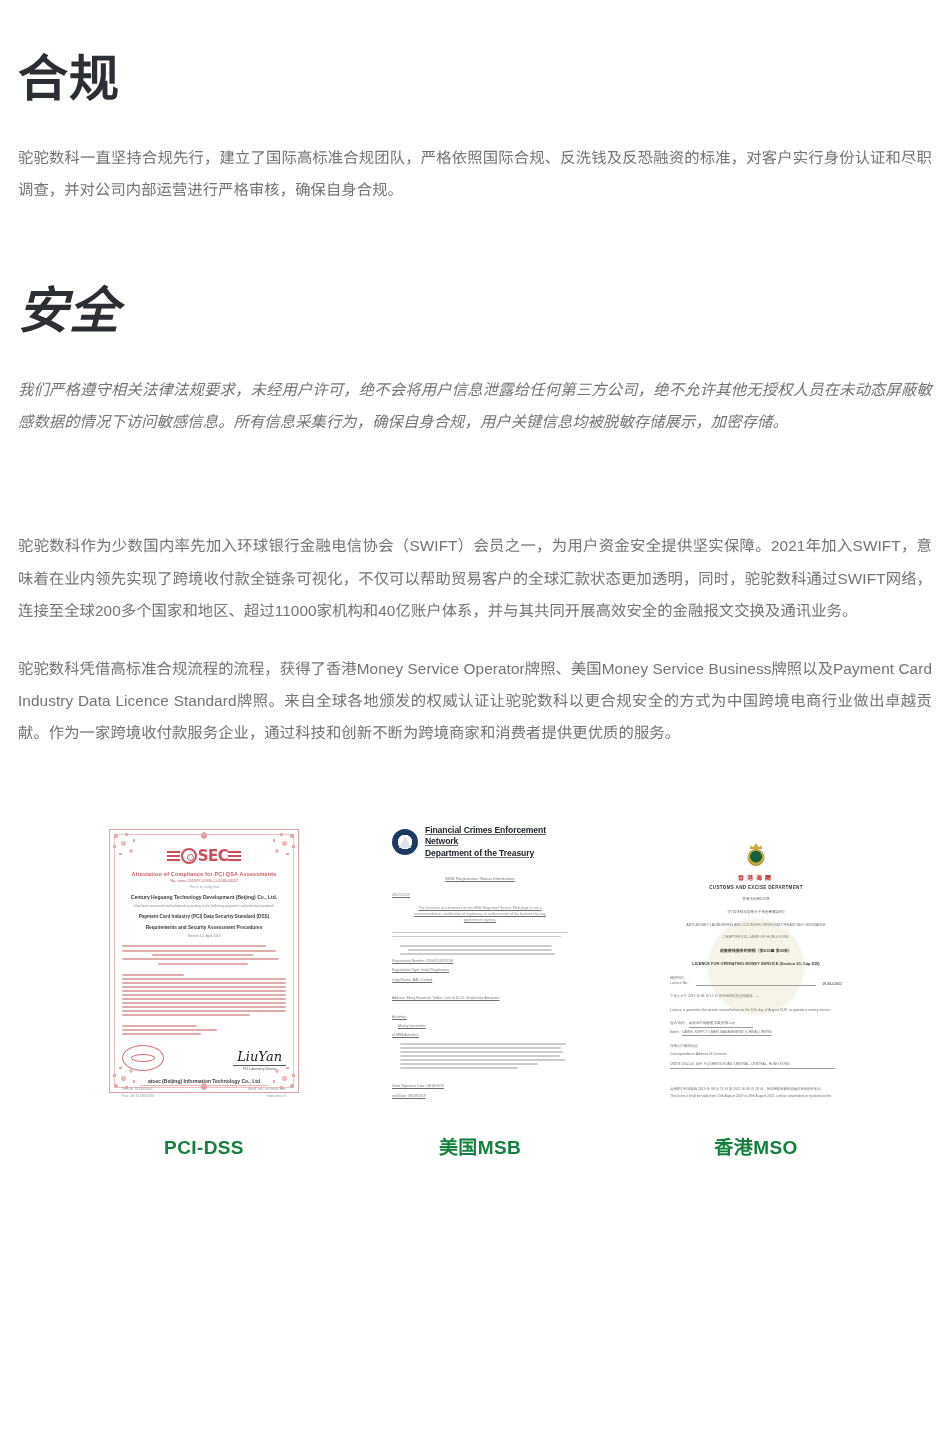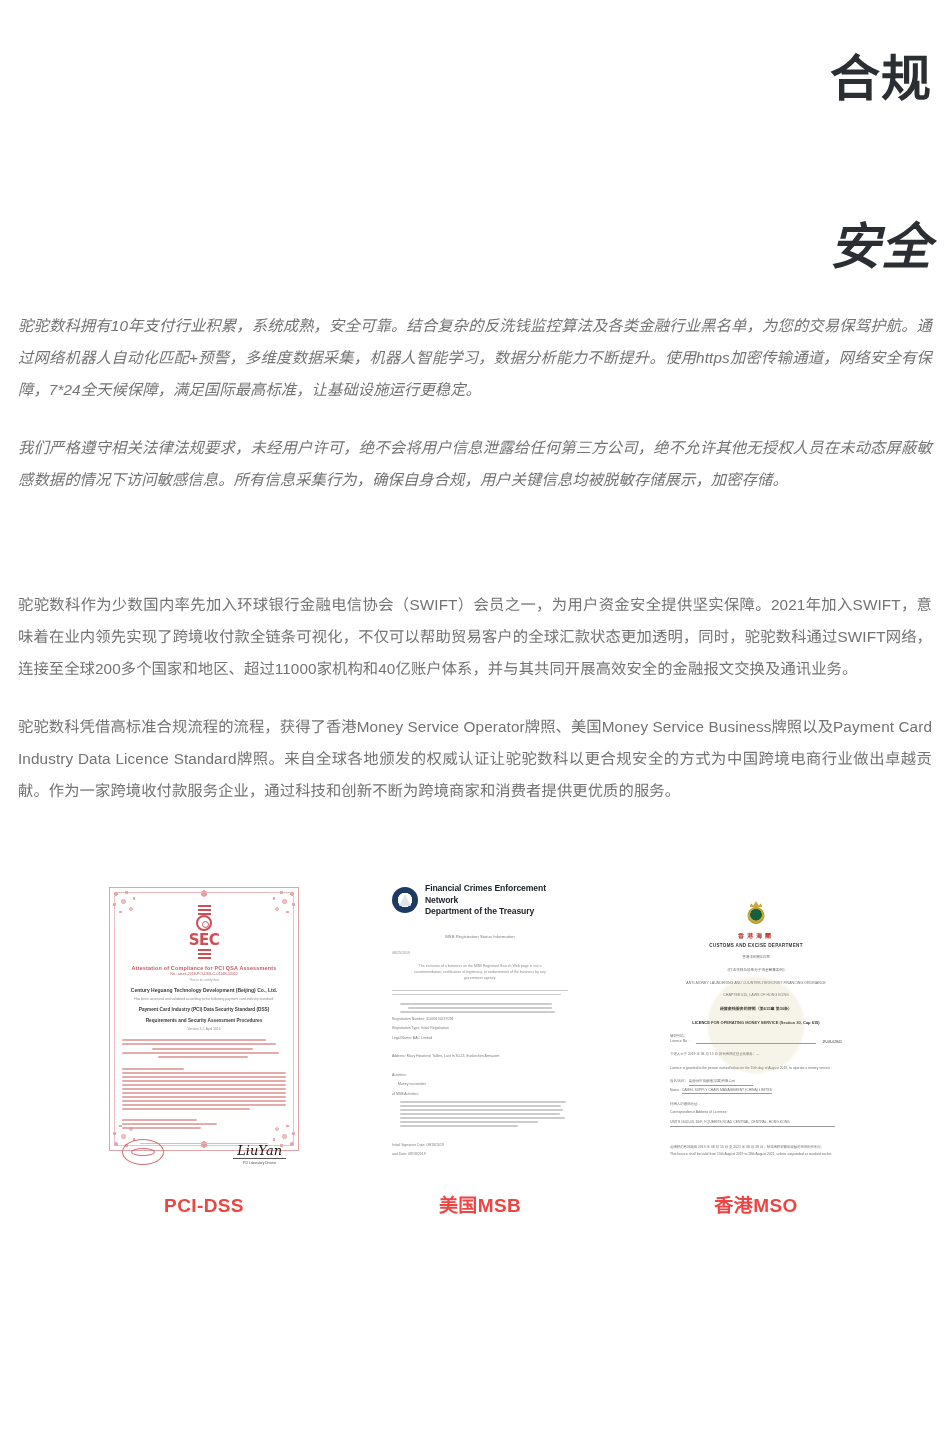--- a/index.html
+++ b/index.html
@@ -17,21 +17,21 @@
     -webkit-font-smoothing: antialiased;
   }
   .page {
     width: 950px;
     margin: 0 auto;
     padding: 0 18px 0 18px;
   }
 
   
   .section-heading {
-    text-align: right;
+    text-align: left;
     font-size: 50px;
     line-height: 1.08;
     font-weight: 800;
     color: #2b2e33;
     letter-spacing: 1px;
     margin: 0;
     padding: 0;
   }
   .sec-compliance .section-heading { padding-top: 52px; }
   .sec-security   .section-heading { padding-top: 22px; }
@@ -75,21 +75,21 @@
     width: 196px;
     height: 300px;
     background: #ffffff;
     overflow: hidden;
     position: relative;
   }
   .cert-caption {
     margin-top: 26px;
     font-size: 19px;
     font-weight: 700;
-    color: #ef4444;
+    color: #15803d;
     letter-spacing: 0.4px;
     text-align: center;
     line-height: 1.2;
   }
 
   
   .tl {
     height: 2px;
     background: #b9b9b9;
     border-radius: 1px;
@@ -146,21 +146,20 @@
     left: 16px; right: 16px; top: 36px; bottom: 34px;
     display: flex;
     flex-direction: column;
     align-items: center;
   }
   .asec-logo {
     display: flex;
     align-items: center;
     justify-content: center;
     margin-bottom: 4px;
-    flex-direction: column;
   }
   .asec-logo .bars { display: flex; flex-direction: column; gap: 1.6px; }
   .asec-logo .bars i { display: block; width: 13px; height: 2.2px; background: #cf4d55; }
   .asec-logo .at {
     width: 16px; height: 16px; border: 2.4px solid #cf4d55; border-radius: 50%;
     margin: 0 1px; position: relative;
   }
   .asec-logo .at::after {
     content: ""; position: absolute; left: 4px; top: 4px;
     width: 5px; height: 5px; border: 1.4px solid #cf4d55; border-radius: 50%;
@@ -203,21 +202,21 @@
     font-style: italic; font-size: 13px; color: #1a1a1a;
     border-bottom: 1px solid #555; padding: 0 4px 1px 4px; line-height: 1.05;
   }
   .pci-signlabel { font-size: 3.2px; color: #555; text-align: center; margin-top: 1.5px; }
   .pci-footer { font-size: 5px; font-weight: 700; color: #3c3c3c; margin-top: 7px; }
   .pci-contact { width: 100%; display: flex; justify-content: space-between; margin-top: 3px; }
   .pci-contact span { font-size: 3.2px; color: #9a9a9a; }
   .pci-fine { font-size: 2.8px; color: #bdbdbd; margin-top: 4px; text-align:center; line-height: 1.5; }
 
   
-  .msb { padding: 14px 10px 8px 10px; }
+  .msb { padding: 14px 10px 8px 10px; text-decoration: underline; }
   .msb-head { display: flex; align-items: center; gap: 7px; }
   .fincen-seal {
     width: 26px; height: 26px; border-radius: 50%;
     background: radial-gradient(circle at 50% 50%, #ffffff 0 7px, #1d3a63 7.5px 100%);
     position: relative; flex: none;
   }
   .fincen-seal::after {
     content: ""; position: absolute; left: 7px; top: 7px; width: 12px; height: 12px;
     background: #dfe4ea; clip-path: polygon(50% 0, 100% 100%, 0 100%);
   }
@@ -277,27 +276,27 @@
   .mso-u { border-bottom: .8px solid #9a9a9a; display: inline-block; min-width: 64px; }
 </style>
 </head>
 <body>
 
 <div class="page">
 
   <section class="sec-compliance">
     <h2 class="section-heading">合规</h2>
     <div class="para-block">
+      <p class="para">驼驼数科一直坚持合规先行，建立了国际高标准合规团队，严格依照国际合规、反洗钱及反恐融资的标准，对客户实行身份认证和尽职调查，并对公司内部运营进行严格审核，确保自身合规。</p>
     </div>
   </section>
 
   <section class="sec-security">
     <h2 class="section-heading">安全</h2>
     <div class="para-block">
-      <p class="para">驼驼数科拥有10年支付行业积累，系统成熟，安全可靠。结合复杂的反洗钱监控算法及各类金融行业黑名单，为您的交易保驾护航。通过网络机器人自动化匹配+预警，多维度数据采集，机器人智能学习，数据分析能力不断提升。使用https加密传输通道，网络安全有保障，7*24全天候保障，满足国际最高标准，让基础设施运行更稳定。</p>
       <p class="para">我们严格遵守相关法律法规要求，未经用户许可，绝不会将用户信息泄露给任何第三方公司，绝不允许其他无授权人员在未动态屏蔽敏感数据的情况下访问敏感信息。所有信息采集行为，确保自身合规，用户关键信息均被脱敏存储展示，加密存储。</p>
     </div>
   </section>
 
   <section class="sec-qualify">
     <div class="para-block">
       <p class="para">驼驼数科作为少数国内率先加入环球银行金融电信协会（SWIFT）会员之一，为用户资金安全提供坚实保障。2021年加入SWIFT，意味着在业内领先实现了跨境收付款全链条可视化，不仅可以帮助贸易客户的全球汇款状态更加透明，同时，驼驼数科通过SWIFT网络，连接至全球200多个国家和地区、超过11000家机构和40亿账户体系，并与其共同开展高效安全的金融报文交换及通讯业务。</p>
       <p class="para">驼驼数科凭借高标准合规流程的流程，获得了香港Money Service Operator牌照、美国Money Service Business牌照以及Payment Card Industry Data Licence Standard牌照。来自全球各地颁发的权威认证让驼驼数科以更合规安全的方式为中国跨境电商行业做出卓越贡献。作为一家跨境收付款服务企业，通过科技和创新不断为跨境商家和消费者提供更优质的服务。</p>
     </div>
   </section>

